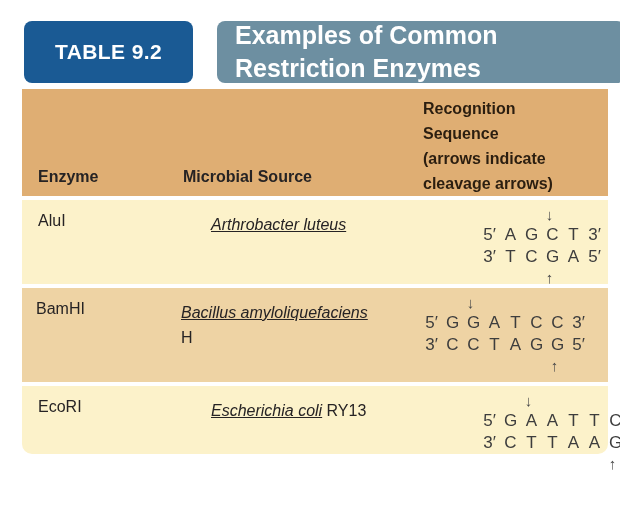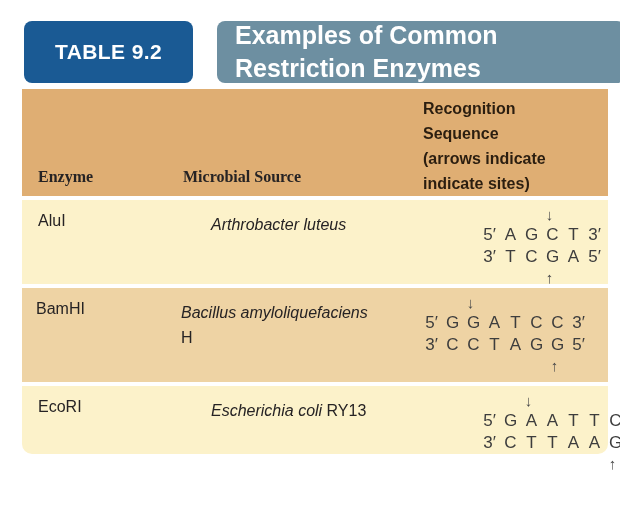--- a/index.html
+++ b/index.html
@@ -26,34 +26,34 @@
   .title-box span { max-width:350px; display:inline-block; }
 
   
   .tableband { position:absolute; left:22px; top:89px; width:586px; }
   .grid-cols { display:grid; grid-template-columns:145px 240px 1fr; padding-left:16px; box-sizing:border-box; }
 
   .thead {
     background:var(--header_bg); height:107px;
     color:var(--header_text); font-weight:bold; font-size:16px;
   }
-  .th-bottom { align-self:end; padding-bottom:10px;font-family:Liberation Serif, serif; }
+  .th-bottom { align-self:end; padding-bottom:10px; }
   .rec-block { padding-top:7px; line-height:25px; }
 
   .row { margin-top:4px; padding-top:12px; }
   .row.light { background:var(--row_light);gap:28px; }
   .row.tan   { background:var(--row_tan);padding-left:14px; }
   #rows .row:nth-child(1) { height:84px; }   
   #rows .row:nth-child(2) { height:94px; }   
   #rows .row:nth-child(3) { height:68px; border-radius:0 0 10px 10px; } 
 
   .cell { color:var(--body_text); font-size:16px; }
   .enzyme-cell { }
   .source-cell { max-width:190px; line-height:25px; }
-  .source-cell i { font-style:italic; }
+  .source-cell i { font-style:italic;text-decoration:underline; }
 
   .seq { margin-top:-7px; color:var(--seq_text); }
   .seq-line { display:flex; height:22px; line-height:22px; font-size:17px; }
   .seq-line .tk { width:21px; text-align:center; white-space:nowrap; }
   .arrow-line { height:19px; line-height:19px; }
   .arrow-line .arr { font-size:15px; color:var(--arrow_color); position:relative; left:-3px; }
 </style>
 </head>
 <body>
 
@@ -70,21 +70,21 @@
 
   <div class="tableband">
 
     <div class="thead grid-cols">
       <div class="cell th-bottom">Enzyme</div>
       <div class="cell th-bottom">Microbial Source</div>
       <div class="rec-block">
         <div>Recognition</div>
         <div>Sequence</div>
         <div>(arrows indicate</div>
-        <div>indicate sites)</div>
+        <div>cleavage arrows)</div>
       </div>
     </div>
 
     <div id="rows">
         <div class="row grid-cols light">
           <div class="cell enzyme-cell">AluI</div>
           <div class="cell source-cell"><i>Arthrobacter luteus</i></div>
           <div class="cell seq">
             <div class="seq-line arrow-line">
               <div class="tk"></div>

